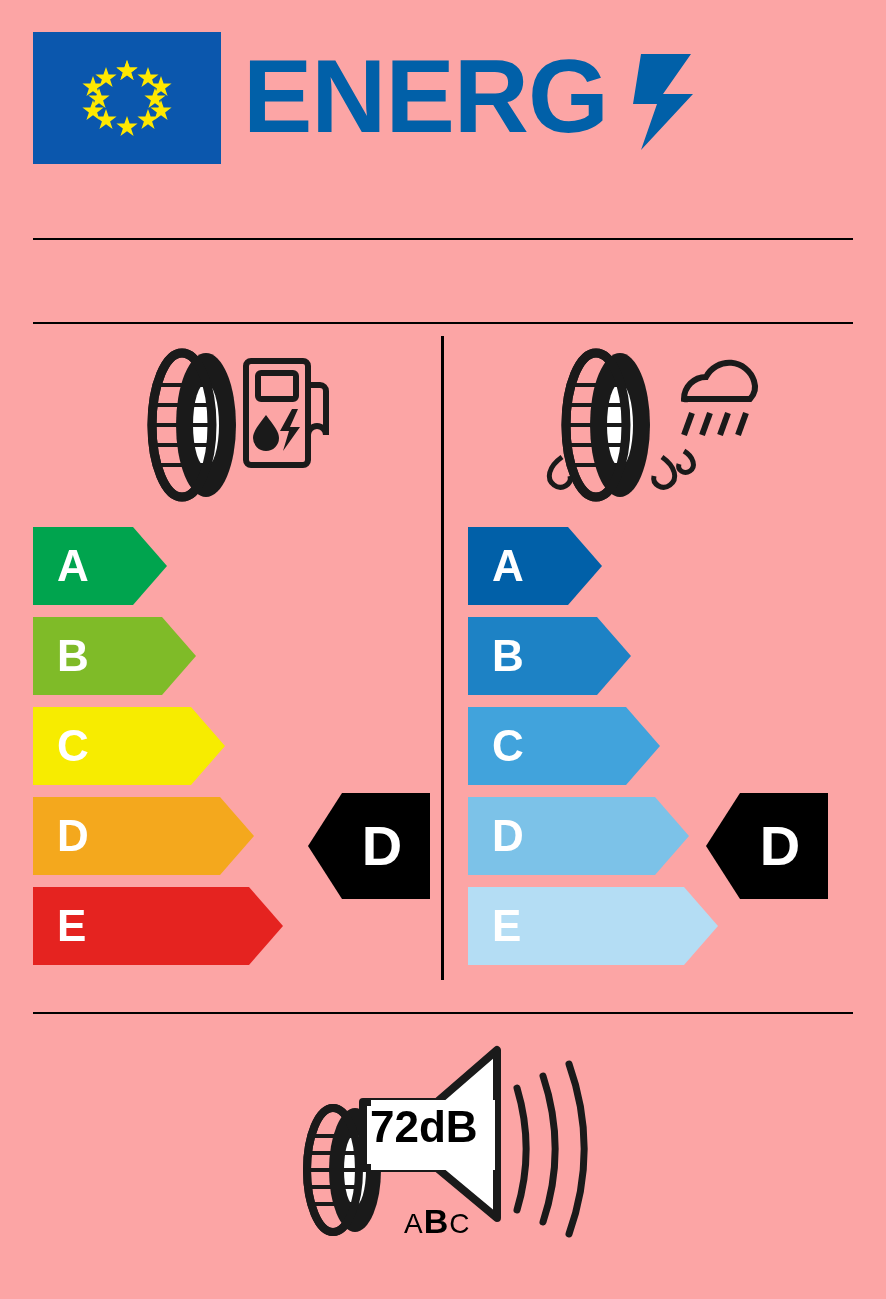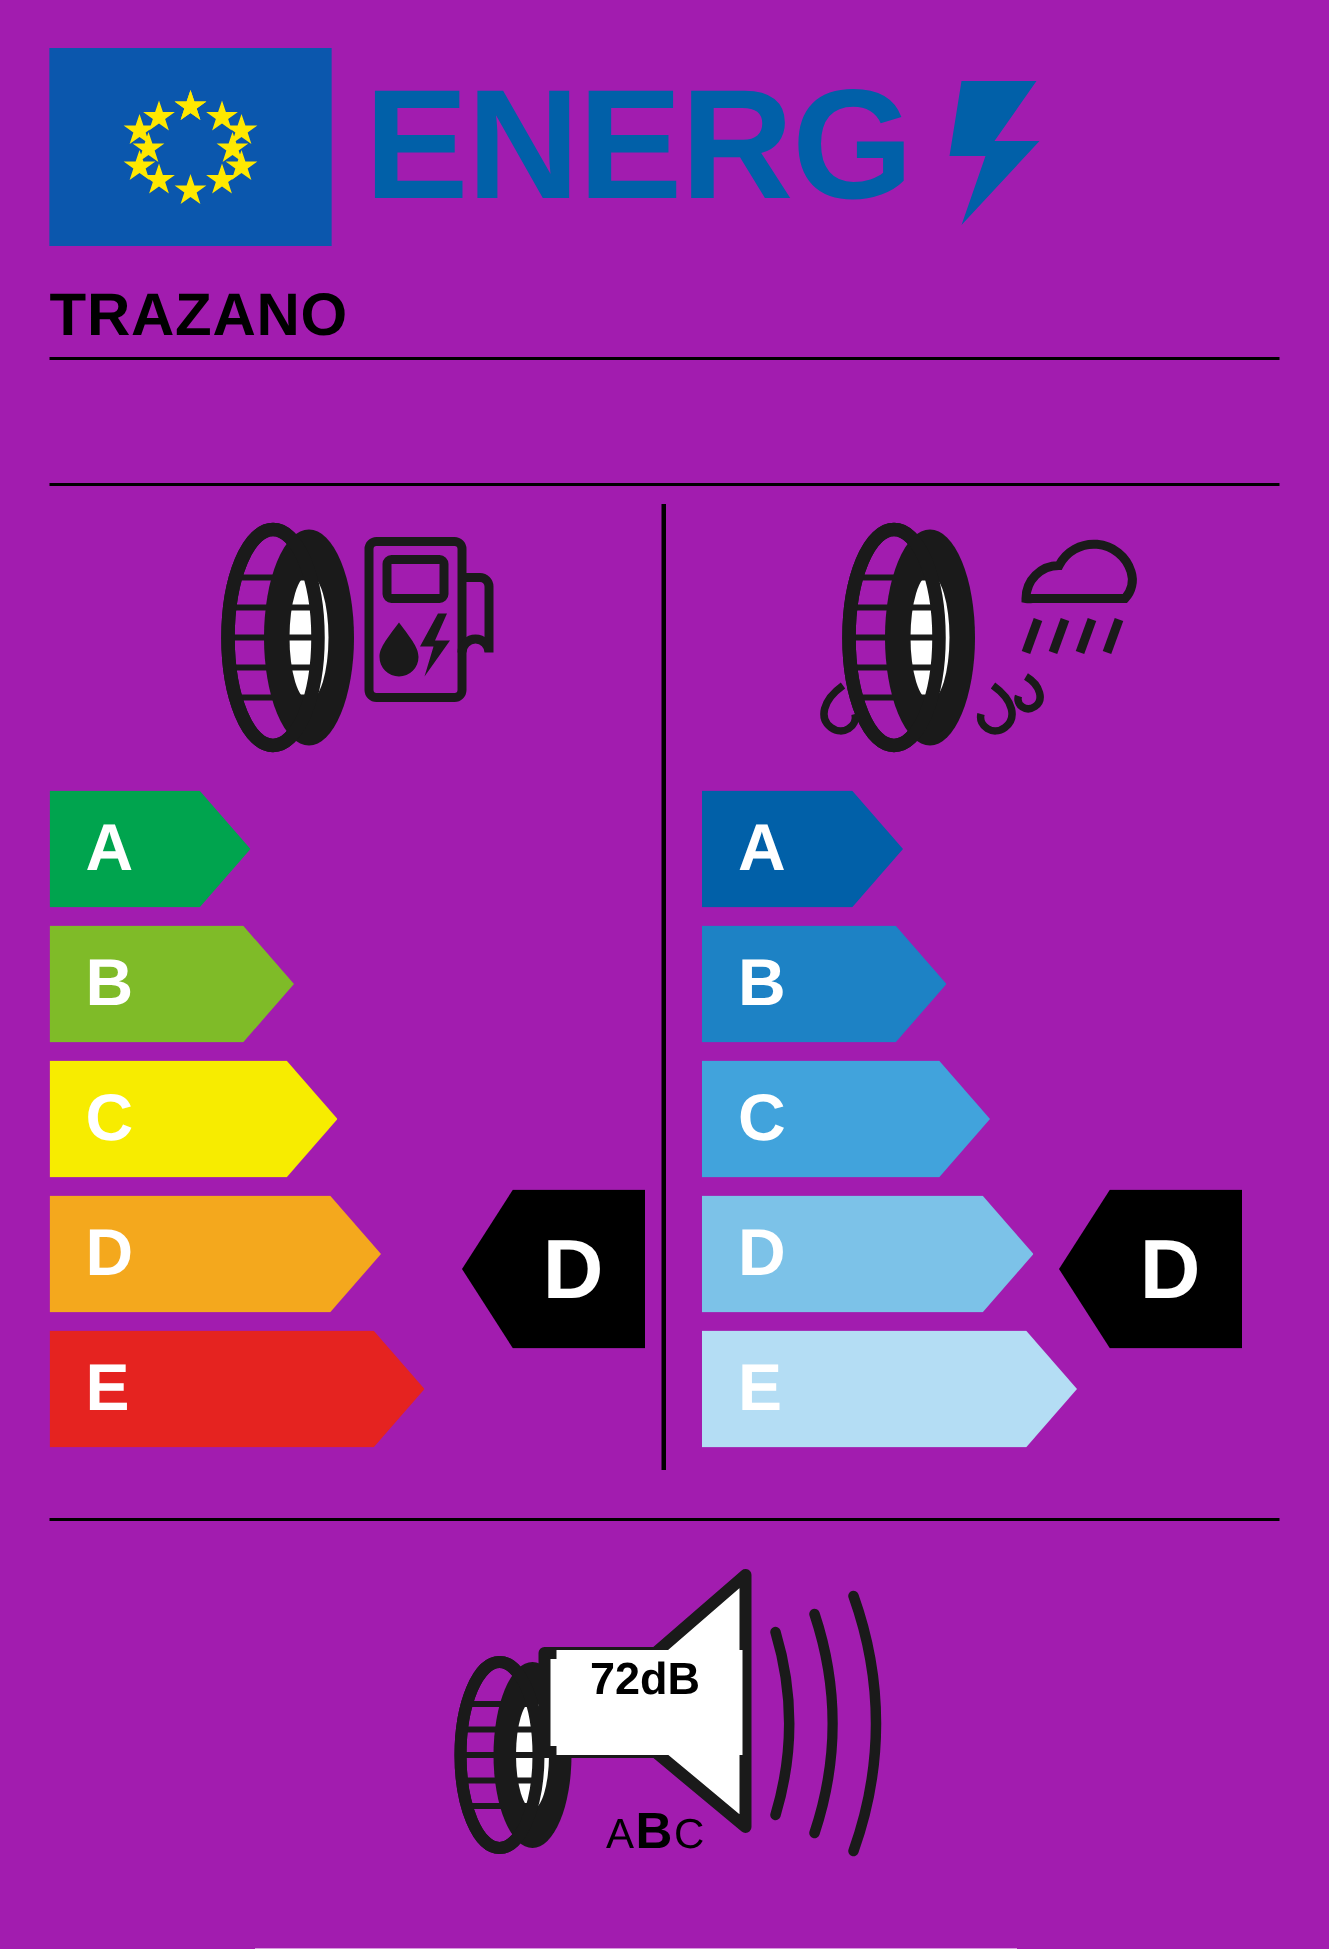--- a/index.html
+++ b/index.html
@@ -8,21 +8,21 @@
     background: #ffffff;
   }
   body {
     font-family: "Liberation Sans", sans-serif;
     -webkit-font-smoothing: antialiased;
   }
   #label {
     position: relative;
     width: 886px;
     height: 1299px;
-    background: #a21caf;
+    background: #fca5a5;
     overflow: hidden;
   }
 
   
   .eu-flag {
     position: absolute;
     left: 33px;
     top: 32px;
     width: 188px;
     height: 132px;
@@ -145,22 +145,21 @@
   }
   .marker-fuel { left: 308px; top: 793px; }
   .marker-wet  { left: 706px; top: 793px; }
 
   
   .noise-db {
     position: absolute;
     left: 370px;
     top: 1105px;
     width: 120px;
-    text-align: center;
-    font-size: 30px;
+    font-size: 44px;
     font-weight: bold;
     color: #000;
     line-height: 1;
   }
   .noise-classes {
     position: absolute;
     left: 404px;
     top: 1204px;
     font-size: 28px;
     color: #000;
@@ -197,21 +196,20 @@
     </svg>
   </div>
 
   <div class="energ-word">
     <svg width="470" height="100" viewBox="0 0 470 100" xmlns="http://www.w3.org/2000/svg">
       <text x="0" y="82" font-family="Liberation Sans, sans-serif" font-size="104" font-weight="bold" fill="#0160a8" letter-spacing="-1">ENERG</text>
       <polygon points="398,4 448,4 420,44 450,44 398,100 414,54 390,54" fill="#0160a8"></polygon>
     </svg>
   </div>
 
-  <div class="brand">TRAZANO</div>
   <div class="rule rule-1"></div>
   <div class="rule rule-2"></div>
   <div class="divider-vert"></div>
 
   <div class="pic-fuel">
     <svg width="210" height="160" viewBox="0 0 210 160" xmlns="http://www.w3.org/2000/svg">
       <g>
         <ellipse cx="62" cy="80" rx="30" ry="72" fill="none" stroke="#1a1a1a" stroke-width="9"></ellipse>
         <ellipse cx="86" cy="80" rx="30" ry="72" fill="#1a1a1a"></ellipse>
         <ellipse cx="86" cy="80" rx="13" ry="42" fill="#ffffff"></ellipse>

